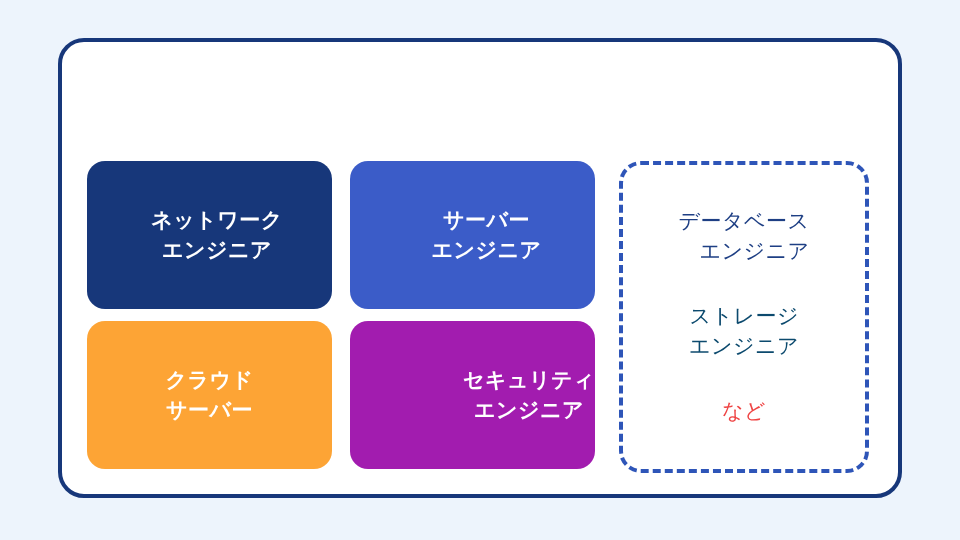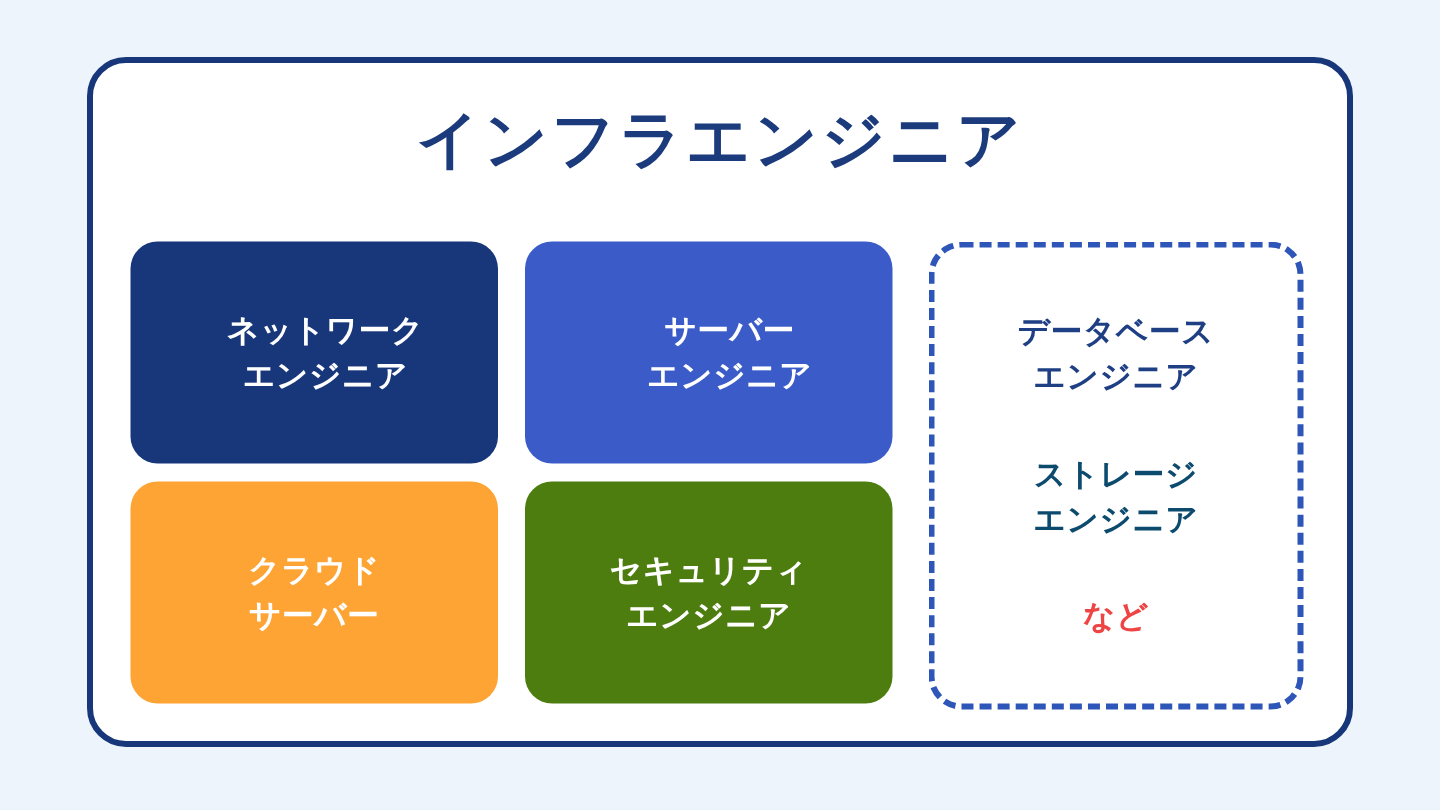--- a/index.html
+++ b/index.html
@@ -86,60 +86,59 @@
     border: 4px dashed #2E55B8;
     border-radius: 22px;
     display: flex;
     flex-direction: column;
     align-items: center;
     justify-content: space-evenly;
     padding: 6px 0;
   }
 
   .dashed-item {
-    text-align: center;
+    text-align: right;
     color: #1E3F84;
     font-size: 21px;
-    font-weight: bold;
+    font-weight: normal;
     line-height: 1.4;
     letter-spacing: 0.5px;
     white-space: pre-line;
   }
 
   .dashed-item.single {
     font-size: 21px;
   }
 </style>
 </head>
 <body style="background: rgb(237, 244, 252);">
 
 <div class="stage">
 
   <div class="card" style="border-color: rgb(23, 55, 122); background: rgb(255, 255, 255);">
 
-    <div class="page-title" style="color: rgb(28, 59, 125);">インフラエンジニア</div>
 
     <div class="role-grid">
 
       <div class="role-box" style="background: rgb(23, 55, 122); padding-left: 15px;">
         <span class="role-label">ネットワーク
 エンジニア</span>
       </div>
 
       <div class="role-box" style="background: rgb(59, 92, 200); padding-left: 28px;">
         <span class="role-label">サーバー
 エンジニア</span>
       </div>
 
       <div class="role-box" style="background: rgb(253, 164, 53);">
         <span class="role-label">クラウド
 サーバー</span>
       </div>
 
-      <div class="role-box" style="background: #4d7c0f;">
+      <div class="role-box" style="background: #a21caf; justify-content: flex-end;">
         <span class="role-label">セキュリティ
 エンジニア</span>
       </div>
 
     </div>
 
     <div class="dashed-box" style="border-color: rgb(46, 85, 184);">
       <div class="dashed-item" style="color: rgb(30, 63, 132);">データベース
 エンジニア</div>
       <div class="dashed-item" style="color: #0c4a6e;">ストレージ

